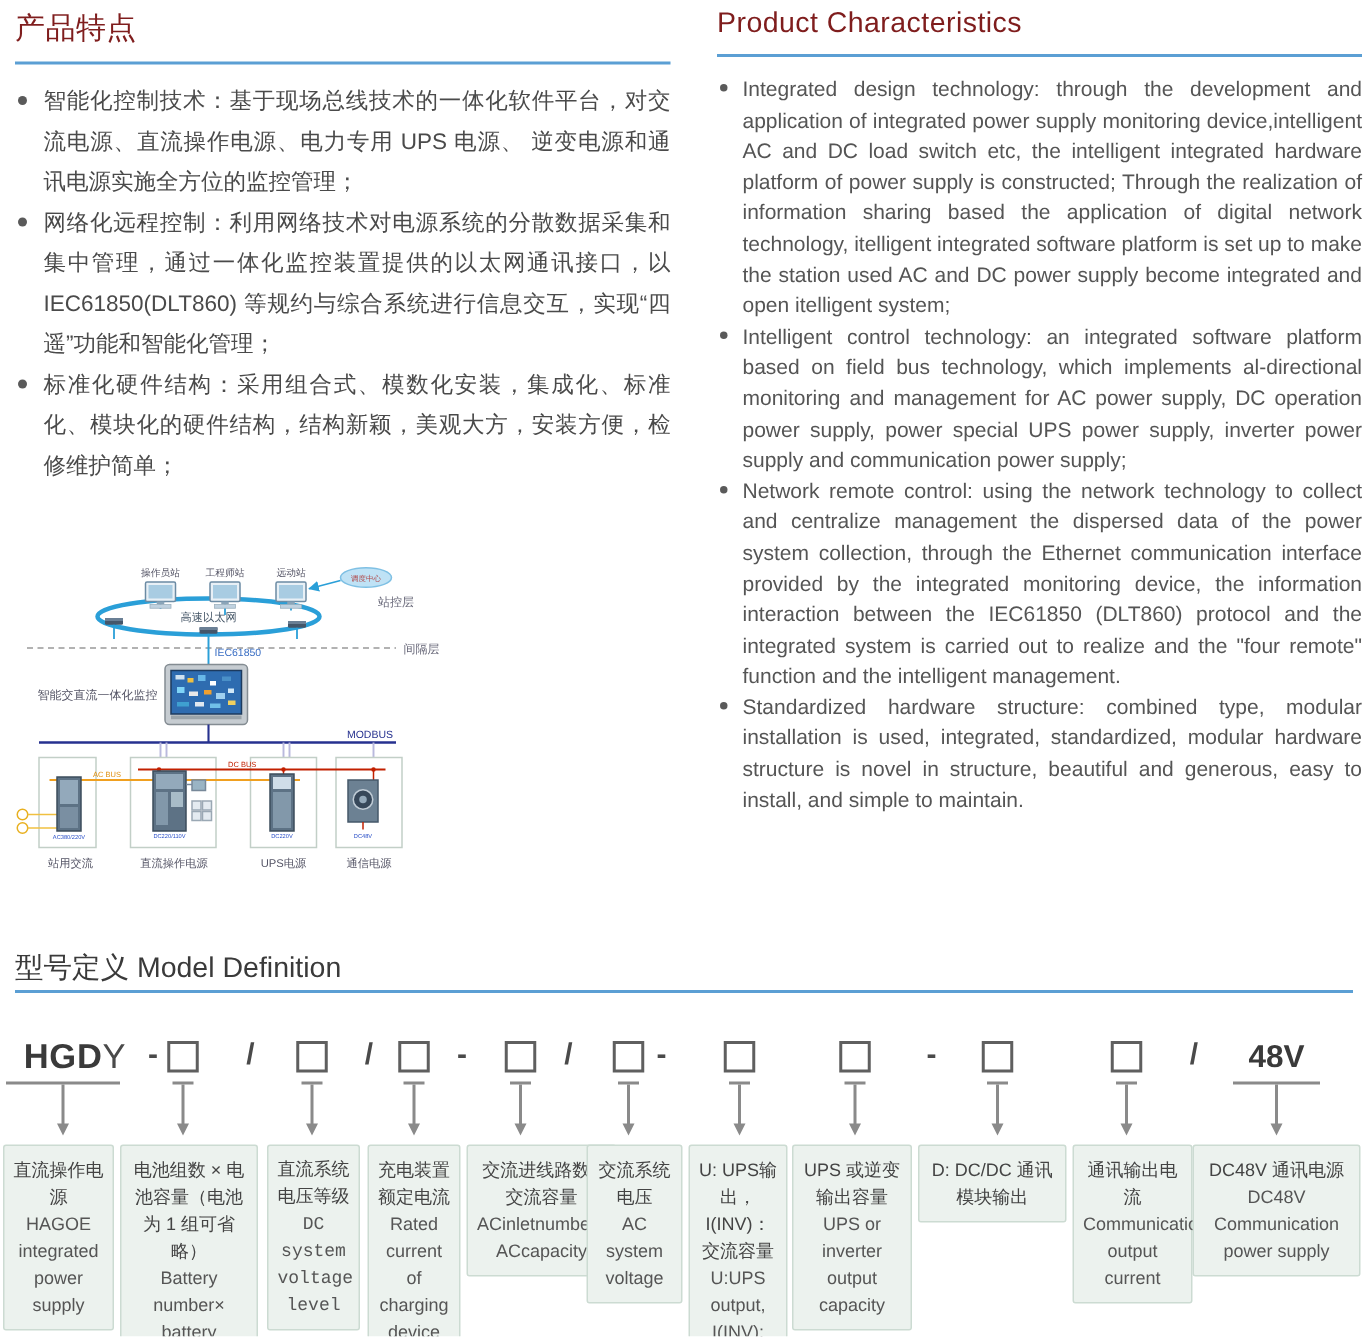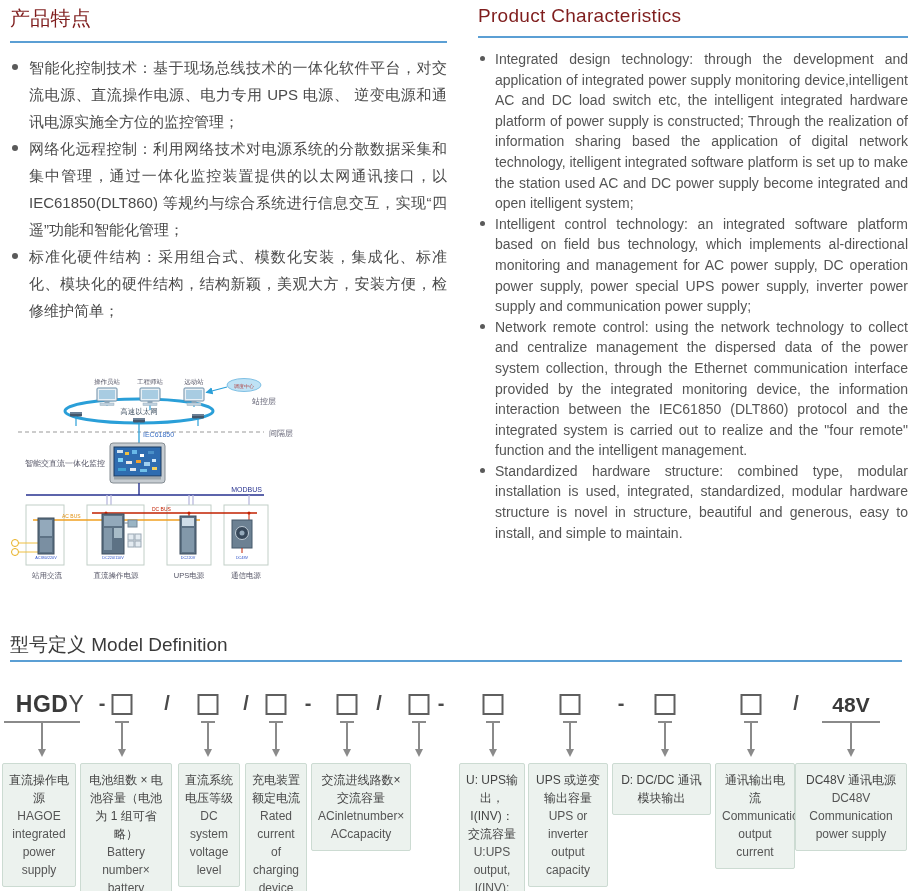--- a/index.html
+++ b/index.html
@@ -254,21 +254,21 @@
       <div class="lbox" style="left: 80px; width: 92px;">
         <div class="zh">电池组数 × 电池容量（电池为 1 组可省略）</div>
         <div class="en">Battery number× battery capacity (omissible if there is 1 group battery)</div>
       </div>
       <div class="code-box" style="left: 208px;"></div>
       <div class="acol" style="left: 208px;">
         <div class="tbar" style="width: 14px;"></div>
         <div class="stem"></div>
         <div class="ahead"></div>
       </div>
-      <div class="lbox" style="left: 178px; width: 62px;">
+      <div class="lbox" style="left: 178px; width: 62px; font-family: Liberation Mono, monospace;">
         <div class="zh">直流系统电压等级</div>
         <div class="en">DC system voltage level</div>
       </div>
       <div class="code-box" style="left: 276px;"></div>
       <div class="acol" style="left: 276px;">
         <div class="tbar" style="width: 14px;"></div>
         <div class="stem"></div>
         <div class="ahead"></div>
       </div>
       <div class="lbox" style="left: 245px; width: 62px;">
@@ -283,20 +283,24 @@
       </div>
       <div class="lbox" style="left: 311px; width: 100px;">
         <div class="zh">交流进线路数× 交流容量</div>
         <div class="en">ACinletnumber× ACcapacity</div>
       </div>
       <div class="code-box" style="left: 419px;"></div>
       <div class="acol" style="left: 419px;">
         <div class="tbar" style="width: 14px;"></div>
         <div class="stem"></div>
         <div class="ahead"></div>
+      </div>
+      <div class="lbox" style="left: 391px; width: 64px;">
+        <div class="zh">交流系统电压</div>
+        <div class="en">AC system voltage</div>
       </div>
       <div class="code-box" style="left: 493px;"></div>
       <div class="acol" style="left: 493px;">
         <div class="tbar" style="width: 14px;"></div>
         <div class="stem"></div>
         <div class="ahead"></div>
       </div>
       <div class="lbox" style="left: 459px; width: 66px;">
         <div class="zh">U: UPS输出，I(INV)：交流容量</div>
         <div class="en">U:UPS output, I(INV): inverter output</div>

